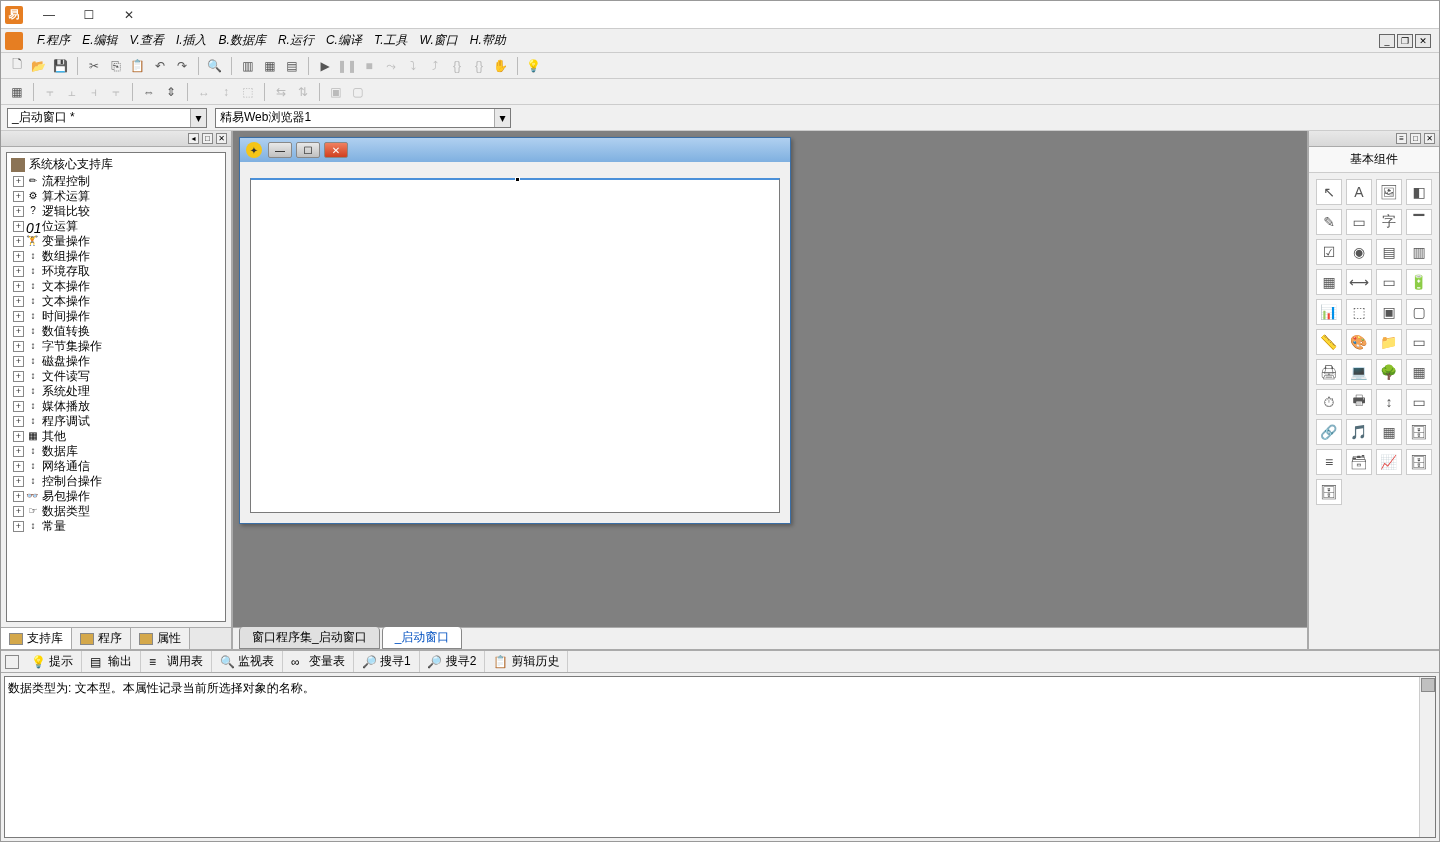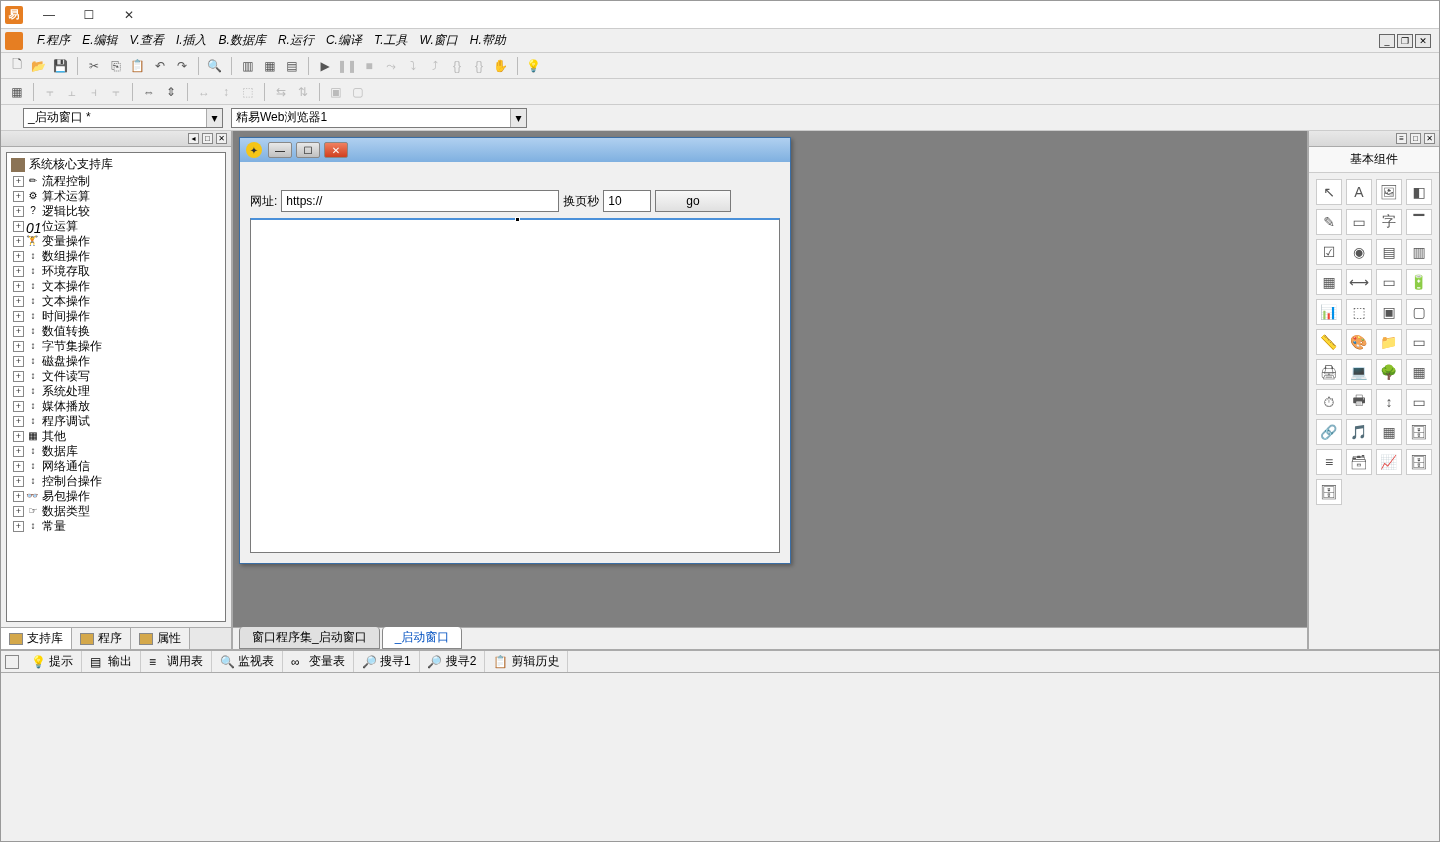--- a/index.html
+++ b/index.html
@@ -20,21 +20,21 @@
 .menubar .docctl { display: flex; gap: 2px; margin-right: 4px; }
 .menubar .docctl span { width: 16px; height: 14px; border: 1px solid #666; display: inline-flex; align-items:center; justify-content:center; cursor:pointer; font-size:9px; background:#e8e8e8; }
 
 
 .toolbar { height: 26px; background: #f0f0f0; display: flex; align-items: center; padding: 0 6px; border-bottom: 1px solid #ccc; gap: 2px; }
 .tbtn { width: 20px; height: 20px; display: inline-flex; align-items: center; justify-content: center; cursor: pointer; border:1px solid transparent; color:#555; }
 .tbtn.dis { color: #bbb; cursor: default; }
 .tsep { width: 1px; height: 18px; background: #bbb; margin: 0 4px; }
 
 
-.comborow { height: 26px; background: #f0f0f0; display: flex; align-items: center; padding: 0 22px; border-bottom: 1px solid #ccc; gap: 8px; }
+.comborow { height: 26px; background: #f0f0f0; display: flex; align-items: center; padding: 0 6px; border-bottom: 1px solid #ccc; gap: 8px; }
 .combo { height: 20px; border: 1px solid #7a7a7a; background: #fff; display: flex; align-items: center; padding: 0 4px; position: relative; }
 .combo .arrow { position:absolute; right:0; top:0; bottom:0; width:16px; background:#e8e8e8; border-left:1px solid #aaa; display:flex;align-items:center;justify-content:center; }
 
 
 .main { flex: 1; display: flex; min-height: 0; }
 
 
 .leftpanel { width: 232px; background: #f0f0f0; display: flex; flex-direction: column; border-right: 2px solid #aaa; }
 .panelhdr { height: 16px; background: linear-gradient(#e8e8e8,#d8d8d8); border-bottom: 1px solid #aaa; display:flex; justify-content:flex-end; align-items:center; padding-right:4px; gap:3px; }
 .panelhdr span { width:11px;height:11px;border:1px solid #888;background:#f0f0f0;display:inline-block;cursor:pointer;font-size:8px;display:flex;align-items:center;justify-content:center; }
@@ -342,27 +342,20 @@
         <div class="formwin">
           <div class="fwtitle">
             <div class="fwicon">✦</div>
             <div class="fwbtns">
               <div class="fwb">—</div>
               <div class="fwb">☐</div>
               <div class="fwb close">✕</div>
             </div>
           </div>
           <div class="fwbody">
-            <div class="formrow">
-              <label>网址:</label>
-              <input type="text" style="width: 278px;" value="https://">
-              <label>换页秒</label>
-              <input type="text" style="width: 48px;" value="10">
-              <button>go</button>
-            </div>
             <div class="webview">
               <div class="selh" style="top:-3px;left:50%;"></div>
             </div>
           </div>
         </div>
       </div>
       <div class="centertabs">
         <div class="ctab"><span>窗口程序集_启动窗口</span></div>
         <div class="ctab active"><span>_启动窗口</span></div>
       </div>
@@ -453,15 +446,21 @@
         </div>
       <div class="btab">
           <span class="bicon">🔎</span>
           <span>搜寻2</span>
         </div>
       <div class="btab">
           <span class="bicon">📋</span>
           <span>剪辑历史</span>
         </div>
     </div>
+    <div class="msgarea">
+      <span>数据类型为: 文本型。本属性记录当前所选择对象的名称。</span>
+      <div class="scrollv">
+          <div class="thumb"></div>
+        </div>
+    </div>
   </div>
 
 </div>
 
 </body></html>

